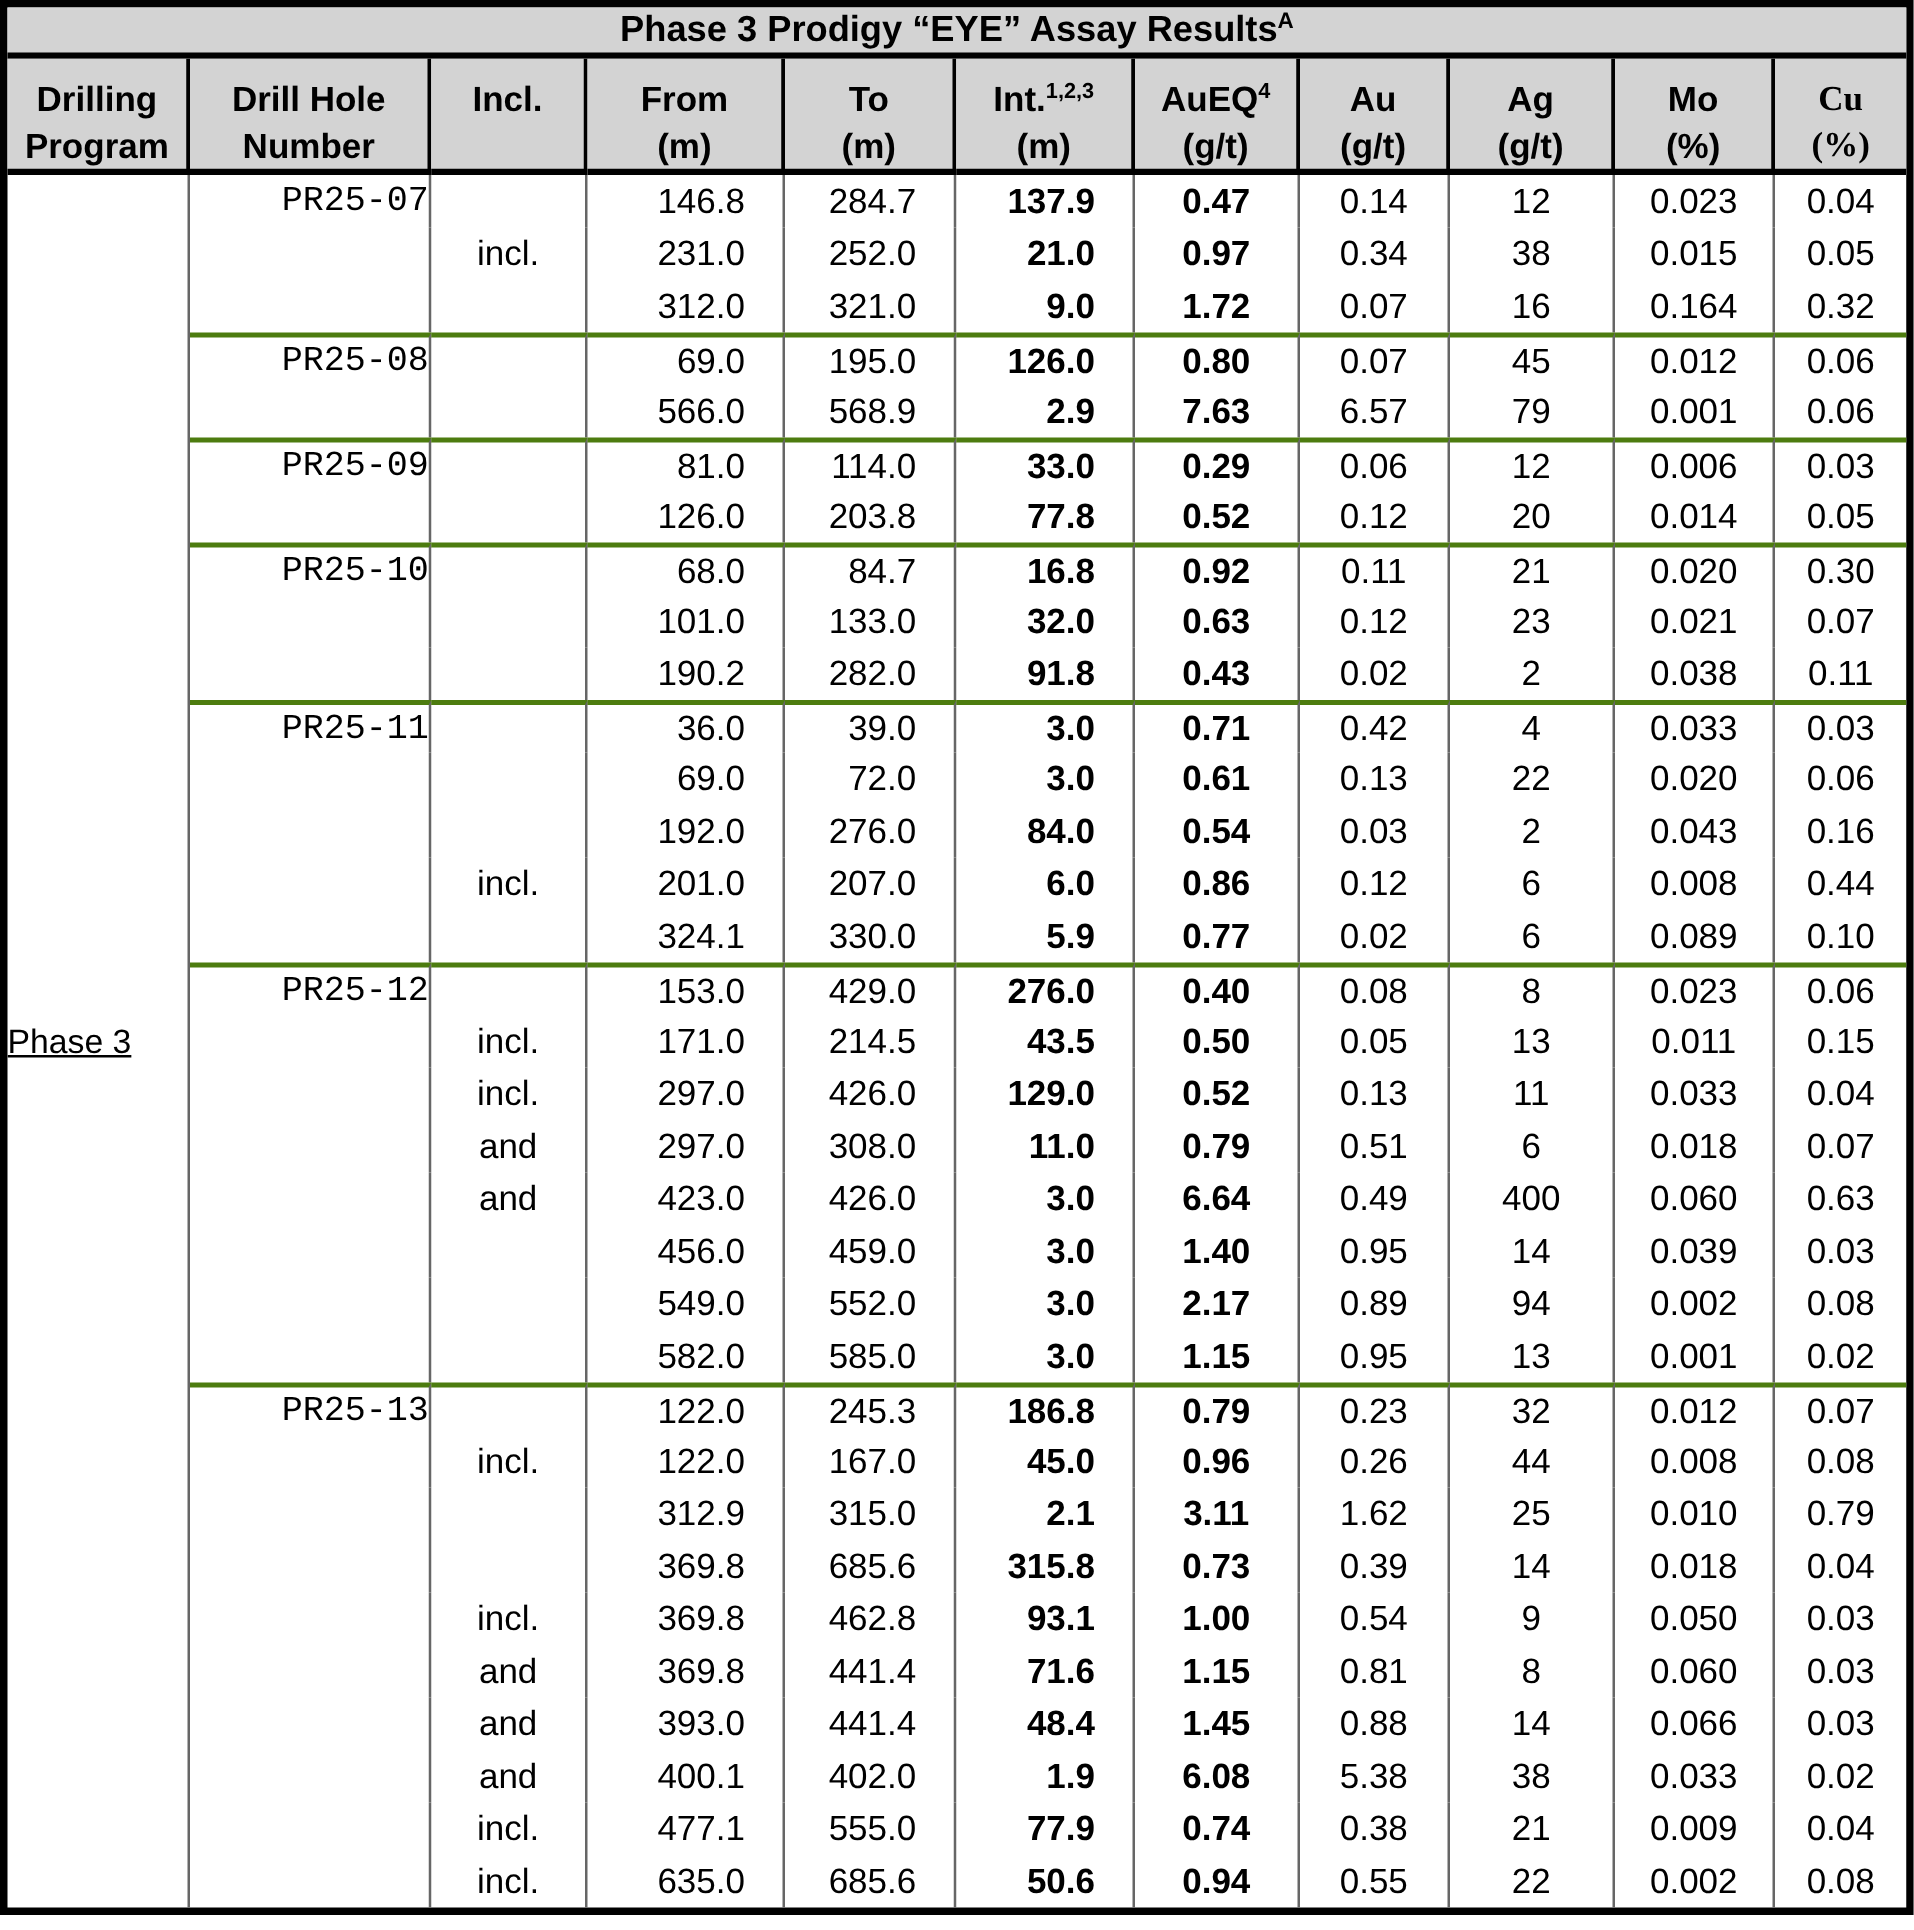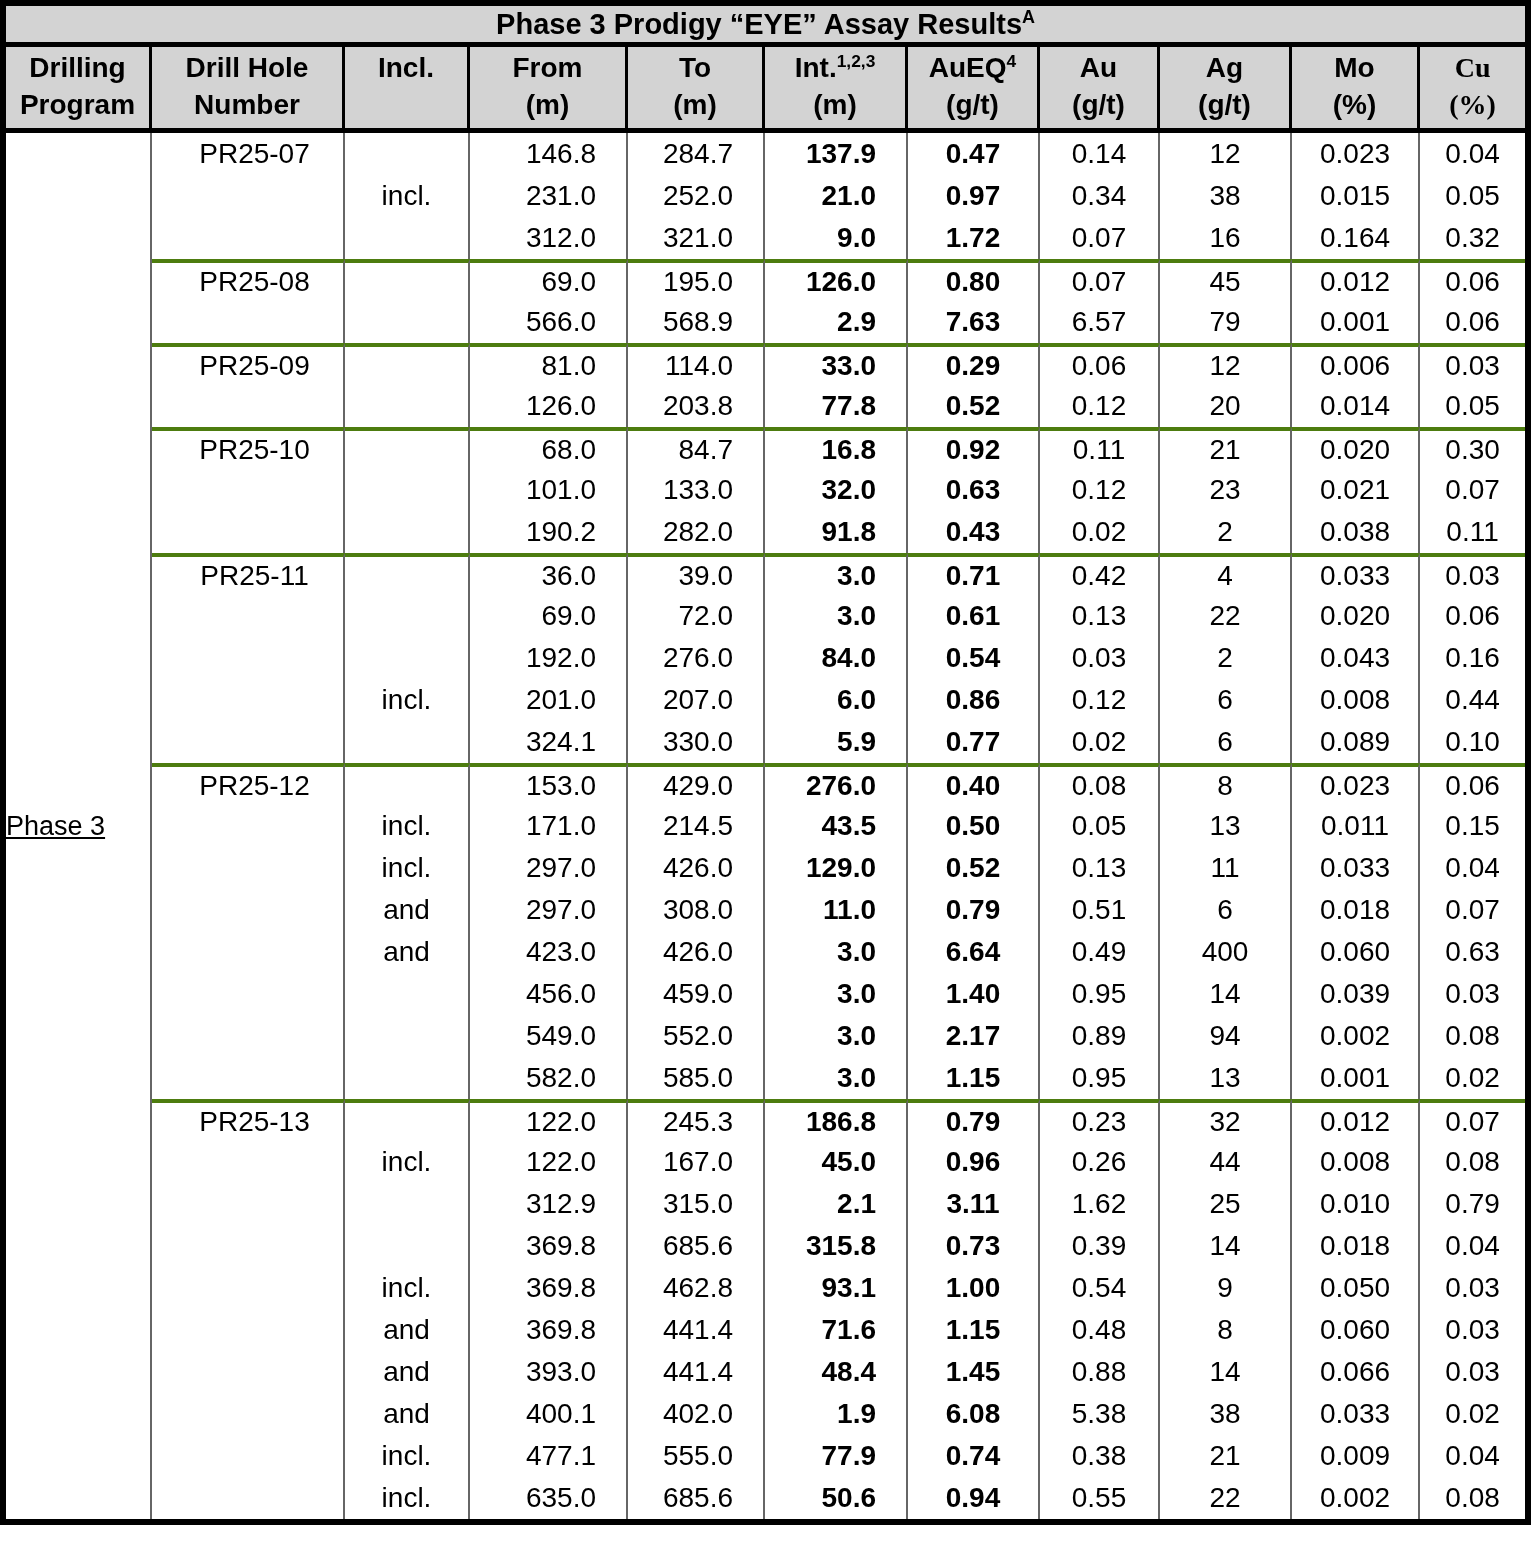--- a/index.html
+++ b/index.html
@@ -31,21 +31,21 @@
   
   tr.header-row th {
     height: 86px;
     background: #d3d3d3;
     border-bottom: 5px solid #000;
     border-right: 3px solid #000;
     font-size: 28px;
     font-weight: bold;
     text-align: center;
     vertical-align: top;
-    padding-top: 2px;
+    padding-top: 14px;
     line-height: 37px;
   }
   tr.header-row th:last-child { border-right: none; font-family: Liberation Serif, serif; }
 
   
   tbody tr { height: 42px; }
   tbody td {
     border-right: 2px solid #666;
     font-size: 28px;
     vertical-align: middle;
@@ -53,21 +53,21 @@
   }
   tbody tr > td:last-child { border-right: none; }
 
   tbody tr.group-start > td { border-top: 4px solid #4d7c0f; }
 
   td.program-cell {
     vertical-align: middle;
     font-size: 27px;
     text-decoration: underline;
   }
-  td.hole-cell   { text-align: center; padding-left: 14px; }
+  td.hole-cell   { text-align: right; padding-left: 14px; font-family: Liberation Mono, monospace; }
   td.incl-cell   { text-align: center; }
   td.num-right   { text-align: right; padding-right: 30px; }
   td.num-center  { text-align: center; }
   .bold          { font-weight: bold; }
 
   sup.s {
     font-size: 62%;
     vertical-align: super;
     line-height: 0;
   }
@@ -477,21 +477,21 @@
         <td class="num-center">0.050</td>
         <td class="num-center">0.03</td>
       </tr>
       <tr>
         <td class="hole-cell"></td>
         <td class="incl-cell">and</td>
         <td class="num-right">369.8</td>
         <td class="num-right">441.4</td>
         <td class="num-right bold">71.6</td>
         <td class="num-center bold">1.15</td>
-        <td class="num-center">0.48</td>
+        <td class="num-center">0.81</td>
         <td class="num-center">8</td>
         <td class="num-center">0.060</td>
         <td class="num-center">0.03</td>
       </tr>
       <tr>
         <td class="hole-cell"></td>
         <td class="incl-cell">and</td>
         <td class="num-right">393.0</td>
         <td class="num-right">441.4</td>
         <td class="num-right bold">48.4</td>

